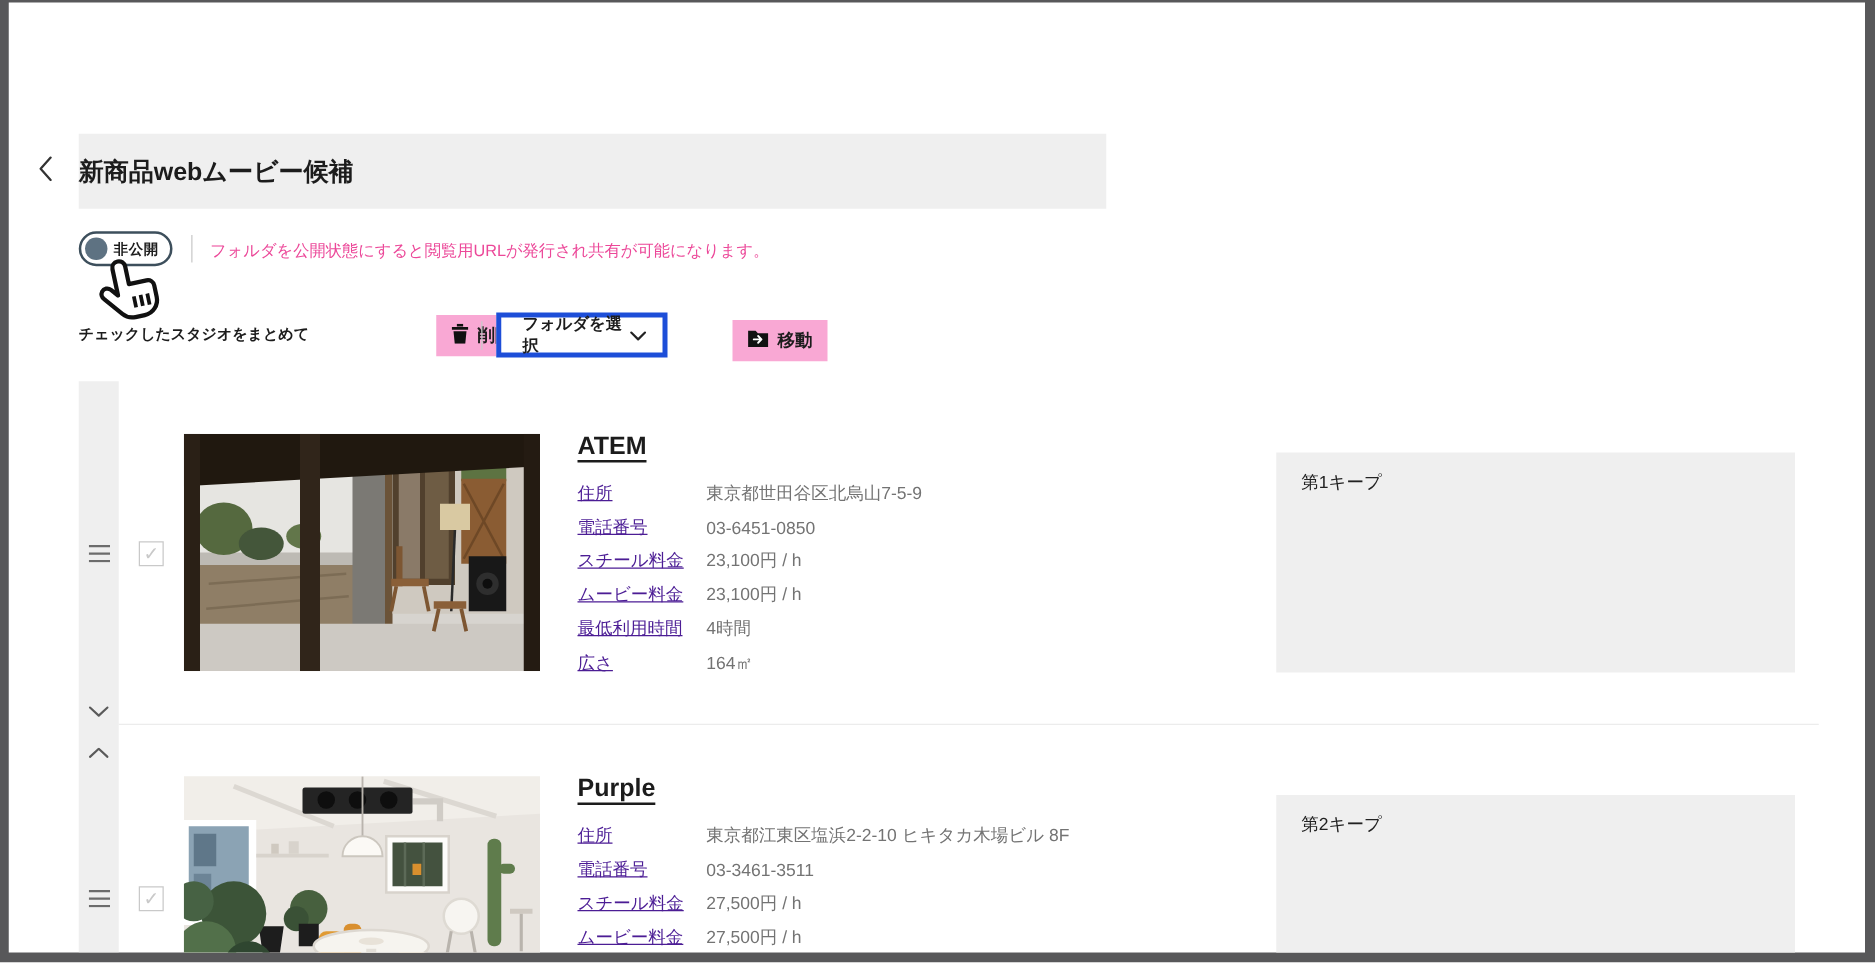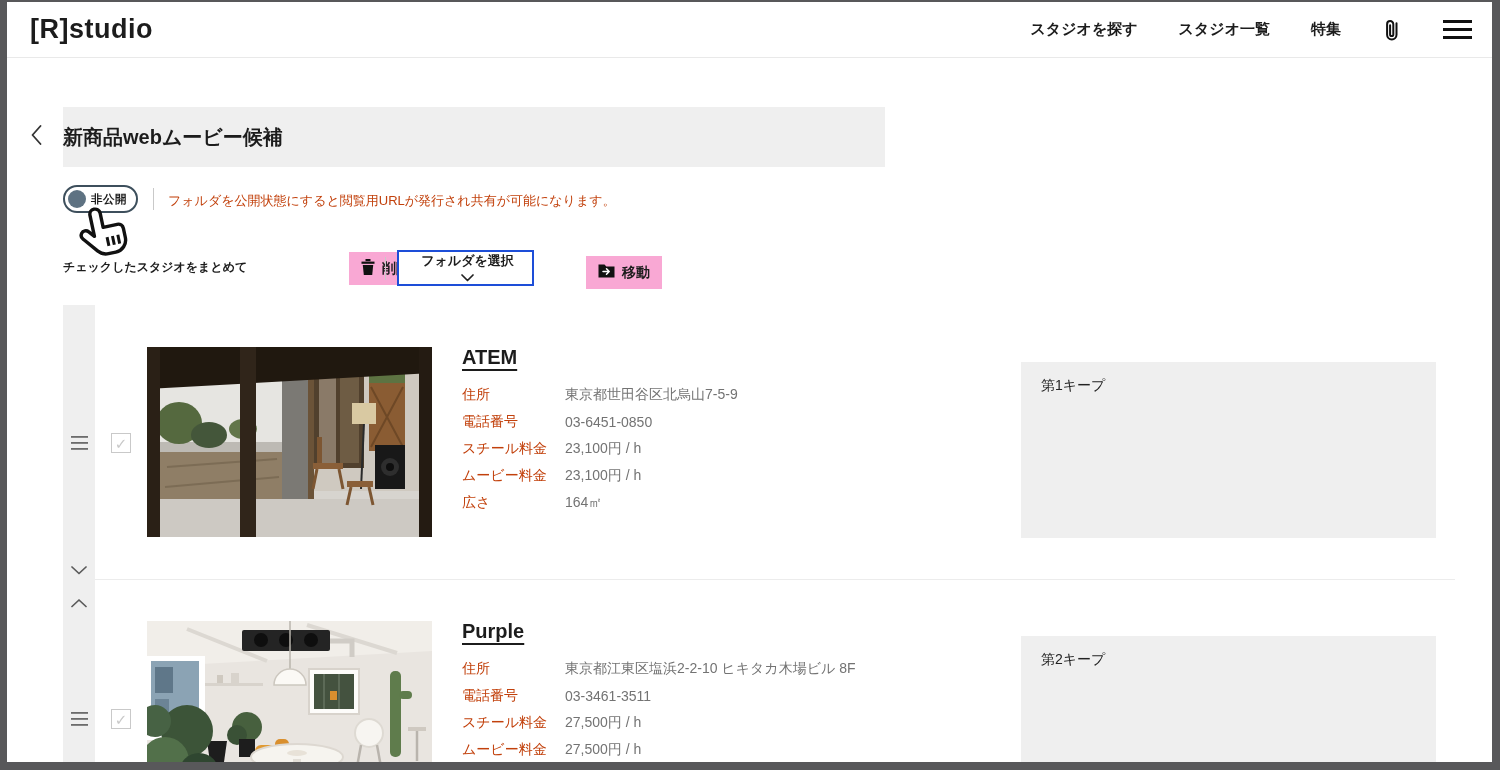--- a/index.html
+++ b/index.html
@@ -26,34 +26,34 @@
   .title-bar h1 { font-size:20px; font-weight:700; }
 
   
   .toggle { position:absolute; left:56px; top:183px; width:75px; height:28px;
             border:2px solid #3d4f5c; border-radius:15px; background:#fff;
             display:flex; align-items:center; padding-left:3px; cursor:pointer; }
   .toggle-knob { width:18px; height:18px; border-radius:50%; background:#5e7282; flex:0 0 auto; }
   .toggle-label { font-size:11.5px; font-weight:700; margin-left:5px; letter-spacing:.5px; }
   .hand-cursor { position:absolute; left:68px; top:198px; width:64px; height:64px; z-index:4; pointer-events:none; }
   .v-sep1 { position:absolute; left:146px; top:186px; width:1px; height:22px; background:#c9c9c9; }
-  .visibility-hint { position:absolute; left:161px; top:190px; font-size:13px; color:#c2410c; }
+  .visibility-hint { position:absolute; left:161px; top:190px; font-size:13px; color:#ec4899; }
 
   
   .bulk-lead { position:absolute; left:56px; top:257px; font-size:12px; font-weight:700; }
   .btn-gray { position:absolute; height:33px; background:#f9a8d4; border:none;
               display:flex; align-items:center; gap:7px; padding:0 12px;
               font-size:14px; font-weight:700; font-family:inherit; color:#1c1c1c; cursor:pointer;margin-left:40px; }
   .btn-delete { left:302px; top:250px; }
   .btn-move { left:539px; top:254px; }
   .v-sep2 { position:absolute; left:378px; top:255px; width:1px; height:23px; background:#c9c9c9; }
   .folder-select { position:absolute; left:390px; top:248px; width:137px; height:36px;
-                   background:#fff; border:2px solid #1d4ed8; display:flex; align-items:center;
+                   background:#fff; border:4px solid #1d4ed8; display:flex; align-items:center;
                    justify-content:space-between; padding:0 13px 0 17px; font-size:13px;
-                   font-weight:700; cursor:pointer;flex-direction:column; }
+                   font-weight:700; cursor:pointer; }
 
   
   .rail { position:absolute; left:56px; top:303px; width:32px; height:457px; background:#efefef; }
   .drag-handle { position:absolute; width:17px; height:14px; cursor:grab; }
   .drag-1 { left:64px; top:434px; }
   .drag-2 { left:64px; top:710px; }
   .rail-chevron { position:absolute; left:64px; width:16px; height:9px; cursor:pointer; }
   .chev-down-1 { top:559px; }
   .chev-up-2 { top:592px; }
 
@@ -70,56 +70,36 @@
   .studio-photo svg { display:block; width:100%; height:100%; }
 
   .details { position:absolute; width:540px; }
   .det-1 { left:455px; top:344px; }
   .det-2 { left:455px; top:618px; }
   .studio-name { display:inline-block; font-size:20px; font-weight:700;
                  text-decoration:underline; text-decoration-thickness:2px;
                  text-underline-offset:5px; cursor:pointer; }
   .fields { margin-top:12px; }
   .field-row { display:flex; height:27.2px; align-items:center; font-size:14px; }
-  .f-label { width:103px; flex:0 0 auto; color:#c2410c; }
+  .f-label { width:103px; flex:0 0 auto; color:#4c1d95;text-decoration:underline; }
   .f-value { color:#737373; }
 
   .memo { position:absolute; width:415px; height:176px; background:#efefef;
           padding:15px 20px; font-size:14px; color:#222; cursor:text; }
   .memo-1 { left:1014px; top:360px; }
   .memo-2 { left:1014px; top:634px; }
 
   .row-divider { position:absolute; left:88px; top:577px; width:1360px; height:1px; background:#ececec; }
 </style>
 </head>
 <body>
 
 <div class="frame">
 <div class="page">
 
-  <div class="header">
-    <div class="logo">[R]studio</div>
-    <div class="nav">
-      <span class="nav-link">スタジオを探す</span>
-      <span class="nav-link">スタジオ一覧</span>
-      <span class="nav-link">特集</span>
-      <span class="icon-btn">
-        <svg width="20" height="26" viewBox="0 0 20 26" fill="none">
-          <path d="M14.5 6.2v11.6a4.7 4.7 0 0 1-9.4 0V7.2a3.1 3.1 0 0 1 6.2 0v10.2a1.6 1.6 0 0 1-3.2 0V8.2" stroke="#111" stroke-width="2" stroke-linecap="round"></path>
-        </svg>
-      </span>
-      <span class="icon-btn">
-        <svg width="29" height="19" viewBox="0 0 29 19">
-          <rect x="0" y="0" width="29" height="3" fill="#111"></rect>
-          <rect x="0" y="8" width="29" height="3" fill="#111"></rect>
-          <rect x="0" y="16" width="29" height="3" fill="#111"></rect>
-        </svg>
-      </span>
-    </div>
-  </div>
 
   <div class="back-btn">
     <svg width="11" height="20" viewBox="0 0 11 20" fill="none">
       <polyline points="9.5,1 1.5,10 9.5,19" stroke="#333" stroke-width="1.8" stroke-linecap="round" stroke-linejoin="round"></polyline>
     </svg>
   </div>
   <div class="title-bar">
     <h1>新商品webムービー候補</h1>
   </div>
 
@@ -253,20 +233,24 @@
             <span class="f-label">電話番号</span>
             <span class="f-value">03-6451-0850</span>
           </div>
       <div class="field-row">
             <span class="f-label">スチール料金</span>
             <span class="f-value">23,100円 / h</span>
           </div>
       <div class="field-row">
             <span class="f-label">ムービー料金</span>
             <span class="f-value">23,100円 / h</span>
+          </div>
+      <div class="field-row">
+            <span class="f-label">最低利用時間</span>
+            <span class="f-value">4時間</span>
           </div>
       <div class="field-row">
             <span class="f-label">広さ</span>
             <span class="f-value">164㎡</span>
           </div>
     </div>
   </div>
 
   <div class="memo memo-1">第1キープ</div>
 

